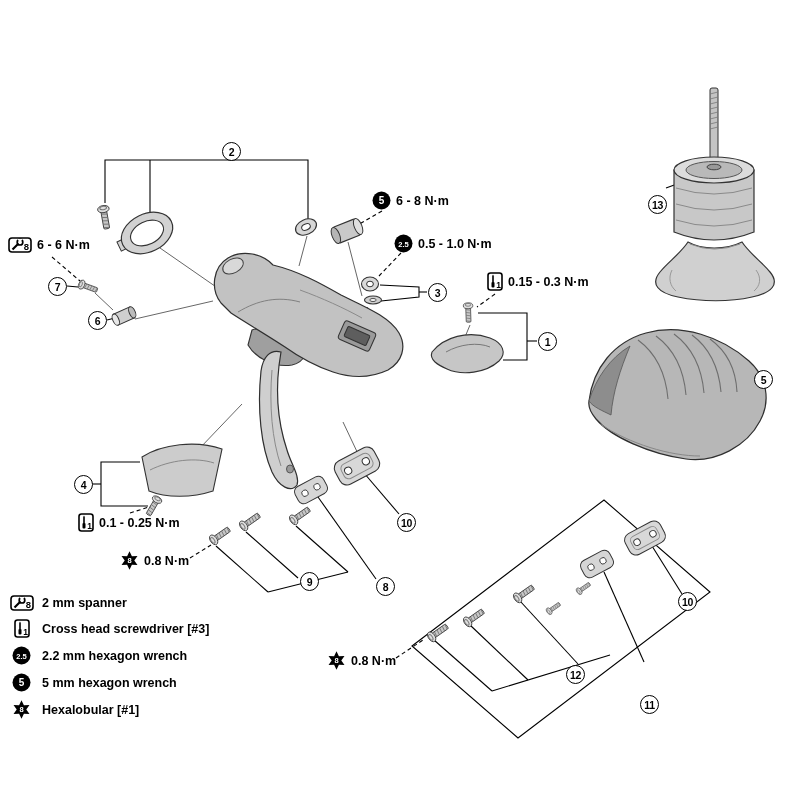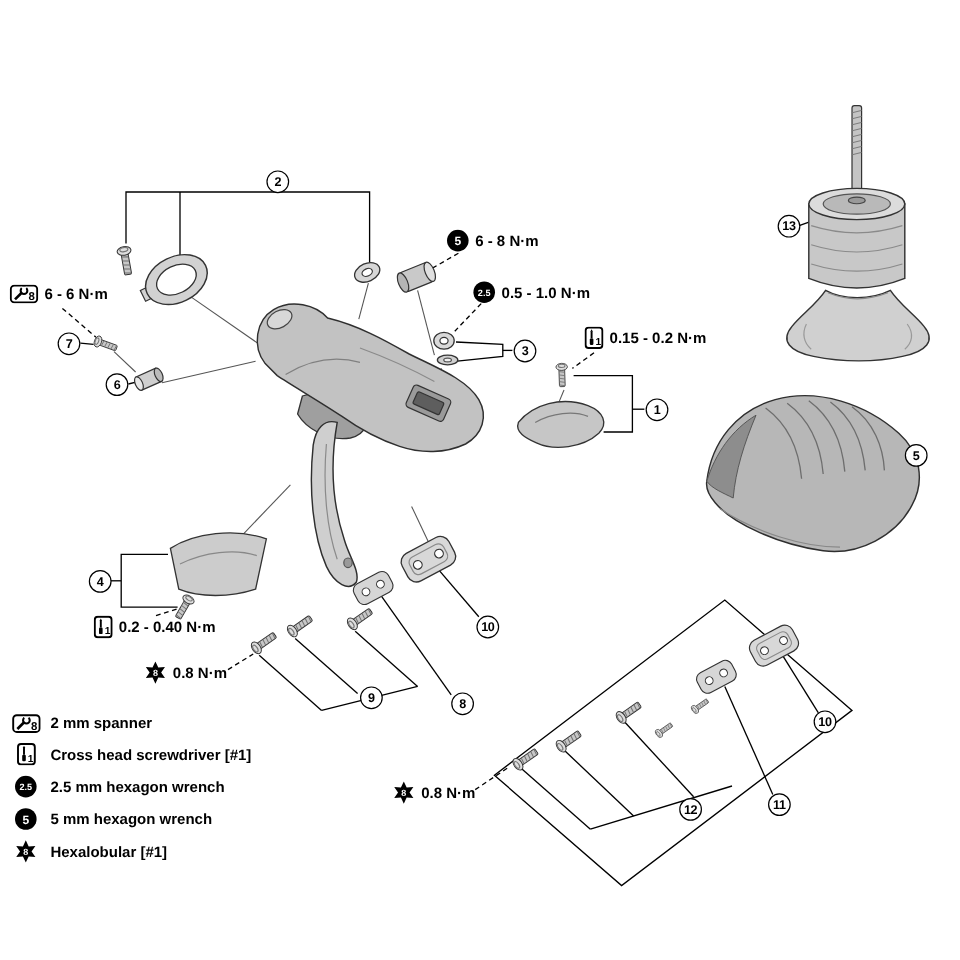--- a/index.html
+++ b/index.html
@@ -227,23 +227,23 @@
   <div class="callout" style="left:222px;top:142px">2</div>
   <div class="callout" style="left:428px;top:283px">3</div>
   <div class="callout" style="left:74px;top:475px">4</div>
   <div class="callout" style="left:754px;top:370px">5</div>
   <div class="callout" style="left:88px;top:311px">6</div>
   <div class="callout" style="left:48px;top:277px">7</div>
   <div class="callout" style="left:376px;top:577px">8</div>
   <div class="callout" style="left:300px;top:572px">9</div>
   <div class="callout" style="left:397px;top:513px">10</div>
   <div class="callout" style="left:678px;top:592px">10</div>
-  <div class="callout" style="left:640px;top:661px">11</div>
+  <div class="callout" style="left:640px;top:695px">11</div>
   <div class="callout" style="left:566px;top:665px">12</div>
-  <div class="callout" style="left:648px;top:179px">13</div>
+  <div class="callout" style="left:648px;top:195px">13</div>
 
   <div class="torque" style="left:8px;top:237px">
     <span class="ic">
       <svg width="24" height="16" viewBox="0 0 24 16">
         <rect x="1" y="1" width="22" height="14" rx="3" fill="#fff" stroke="#000" stroke-width="1.6"></rect>
         <line x1="4.5" y1="12.5" x2="10.5" y2="6.5" stroke="#000" stroke-width="2.2"></line>
         <circle cx="12" cy="5.2" r="2.8" fill="none" stroke="#000" stroke-width="1.7"></circle>
         <path d="M12,5.2 L14.8,1.9 L9.2,1.9 Z" fill="#fff"></path>
         <text x="18.5" y="13" font-size="9.5" font-weight="bold" text-anchor="middle">8</text>
       </svg>
@@ -274,34 +274,34 @@
   <div class="torque" style="left:487px;top:272px">
     <span class="ic">
       <svg width="16" height="19" viewBox="0 0 16 19">
         <rect x="1" y="1" width="14" height="17" rx="2.5" fill="#fff" stroke="#000" stroke-width="1.6"></rect>
         <path d="M6,2.4 L4.9,4.4 L7.1,4.4 Z" fill="#000"></path>
         <line x1="6" y1="4.2" x2="6" y2="10" stroke="#000" stroke-width="1.6"></line>
         <rect x="4.5" y="10" width="3" height="5.4" rx="1" fill="#000"></rect>
         <text x="11.6" y="15.6" font-size="8.5" font-weight="bold" text-anchor="middle">1</text>
       </svg>
     </span>
-    <span>0.15 - 0.2 N·m</span>
+    <span>0.15 - 0.3 N·m</span>
   </div>
 
   <div class="torque" style="left:78px;top:513px">
     <span class="ic">
       <svg width="16" height="19" viewBox="0 0 16 19">
         <rect x="1" y="1" width="14" height="17" rx="2.5" fill="#fff" stroke="#000" stroke-width="1.6"></rect>
         <path d="M6,2.4 L4.9,4.4 L7.1,4.4 Z" fill="#000"></path>
         <line x1="6" y1="4.2" x2="6" y2="10" stroke="#000" stroke-width="1.6"></line>
         <rect x="4.5" y="10" width="3" height="5.4" rx="1" fill="#000"></rect>
         <text x="11.6" y="15.6" font-size="8.5" font-weight="bold" text-anchor="middle">1</text>
       </svg>
     </span>
-    <span>0.2 - 0.40 N·m</span>
+    <span>0.1 - 0.25 N·m</span>
   </div>
 
   <div class="torque" style="left:120px;top:551px">
     <span class="ic">
       <svg width="19" height="19" viewBox="0 0 19 19">
         <polygon points="9.5,0.3 11.9,5.34 17.47,4.9 14.3,9.5 17.47,14.1 11.9,13.66 9.5,18.7 7.1,13.66 1.53,14.1 4.7,9.5 1.53,4.9 7.1,5.34" fill="#000"></polygon>
         <text x="9.5" y="12.3" font-size="7.5" fill="#fff" font-weight="bold" text-anchor="middle">8</text>
       </svg>
     </span>
     <span>0.8 N·m</span>
@@ -334,31 +334,31 @@
     <div class="lrow">
       <span class="iconbox">
         <svg width="16" height="19" viewBox="0 0 16 19">
           <rect x="1" y="1" width="14" height="17" rx="2.5" fill="#fff" stroke="#000" stroke-width="1.6"></rect>
           <path d="M6,2.4 L4.9,4.4 L7.1,4.4 Z" fill="#000"></path>
           <line x1="6" y1="4.2" x2="6" y2="10" stroke="#000" stroke-width="1.6"></line>
           <rect x="4.5" y="10" width="3" height="5.4" rx="1" fill="#000"></rect>
           <text x="11.6" y="15.6" font-size="8.5" font-weight="bold" text-anchor="middle">1</text>
         </svg>
       </span>
-      <span>Cross head screwdriver [#1]</span>
+      <span>Cross head screwdriver [#3]</span>
     </div>
 
     <div class="lrow">
       <span class="iconbox">
         <svg width="19" height="19" viewBox="0 0 19 19">
           <circle cx="9.5" cy="9.5" r="9" fill="#000"></circle>
           <text x="9.5" y="12.6" font-size="7.6" fill="#fff" font-weight="bold" text-anchor="middle">2.5</text>
         </svg>
       </span>
-      <span>2.5 mm hexagon wrench</span>
+      <span>2.2 mm hexagon wrench</span>
     </div>
 
     <div class="lrow">
       <span class="iconbox">
         <svg width="19" height="19" viewBox="0 0 19 19">
           <circle cx="9.5" cy="9.5" r="9" fill="#000"></circle>
           <text x="9.5" y="13.3" font-size="10" fill="#fff" font-weight="bold" text-anchor="middle">5</text>
         </svg>
       </span>
       <span>5 mm hexagon wrench</span>

